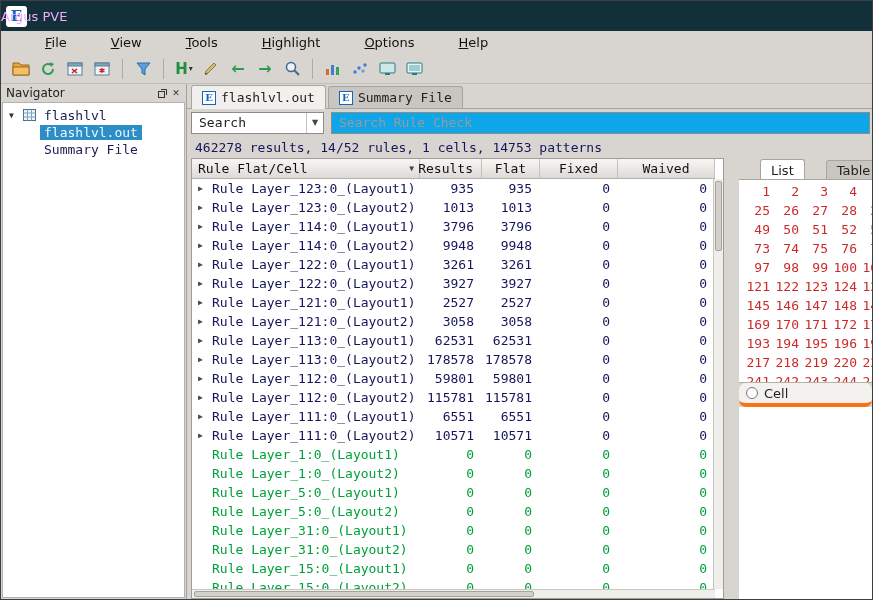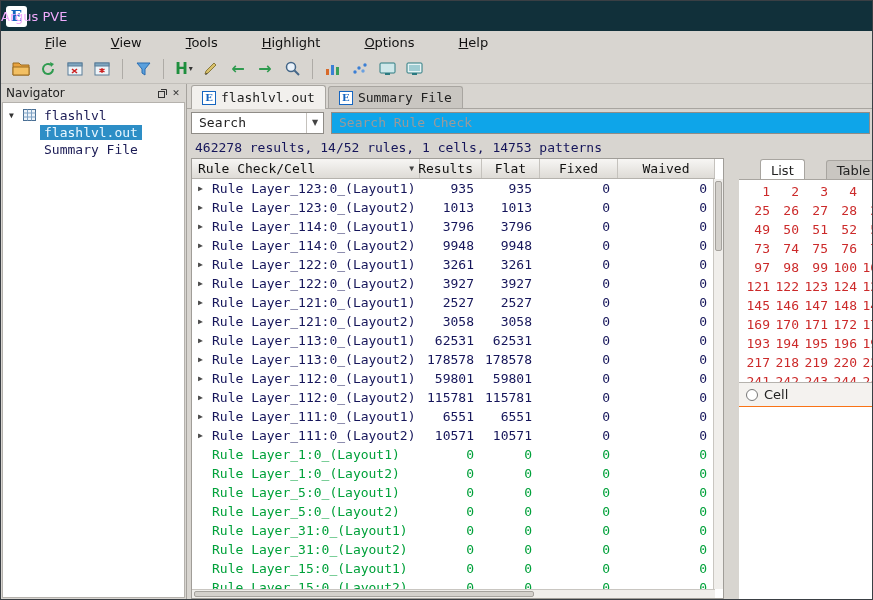--- a/index.html
+++ b/index.html
@@ -118,21 +118,21 @@
   .rp-tab { height: 19px; padding: 0 10px; display: flex; align-items: center; white-space: nowrap;
             background: #c9c6c1; border: 1px solid #a8a5a0; border-bottom: none;
             border-radius: 3px 3px 0 0; color: #222; margin-left: 19px; }
   .rp-tab.active { background: #ffffff; height: 21px; margin-bottom: -1px; }
   .rp-list { height: 203px; background: #fff; border-bottom: 1px solid #b5b2ad; overflow: hidden;
              padding: 4px 0 0 2px; font-family: "DejaVu Sans Mono", monospace; color: #cc2a2a;
              flex: 0 0 auto; }
   .numrow { height: 19px; display: flex; white-space: nowrap; }
   .numcell { width: 29px; flex: 0 0 auto; text-align: right; }
   .rp-cellrow { height: 24px; display: flex; align-items: center; gap: 6px; padding-left: 7px;
-                background: #f4f2ef; border-bottom: 1px solid #f97316; flex: 0 0 auto; color: #222; }
+                background: #f4f2ef; border-bottom: 4px solid #f97316; flex: 0 0 auto; color: #222; border-radius: 7px; }
   .radio { width: 12px; height: 12px; border-radius: 50%; border: 1px solid #777; background: #fff;
            flex: 0 0 auto; }
   .rp-rest { flex: 1; background: #fff; }
 </style>
 </head>
 <body>
 
 <div class="window">
 
   <div class="titlebar">
@@ -290,21 +290,21 @@
         <input class="search-input" type="text" placeholder="Search Rule Check" style="">
       </div>
 
       <div class="summary-row">462278 results, 14/52 rules, 1 cells, 14753 patterns</div>
 
       <div class="split">
 
         <div class="table-area">
           <div class="thead">
               <div class="hcell c0">
-                <span>Rule Check/Cell</span>
+                <span>Rule Flat/Cell</span>
                 <span class="hdr-arrow">▼</span>
               </div>
               <div class="hcell c1">
                 <span>Results</span>
               </div>
               <div class="hcell c2">
                 <span>Flat</span>
               </div>
               <div class="hcell c3">
                 <span>Fixed</span>

